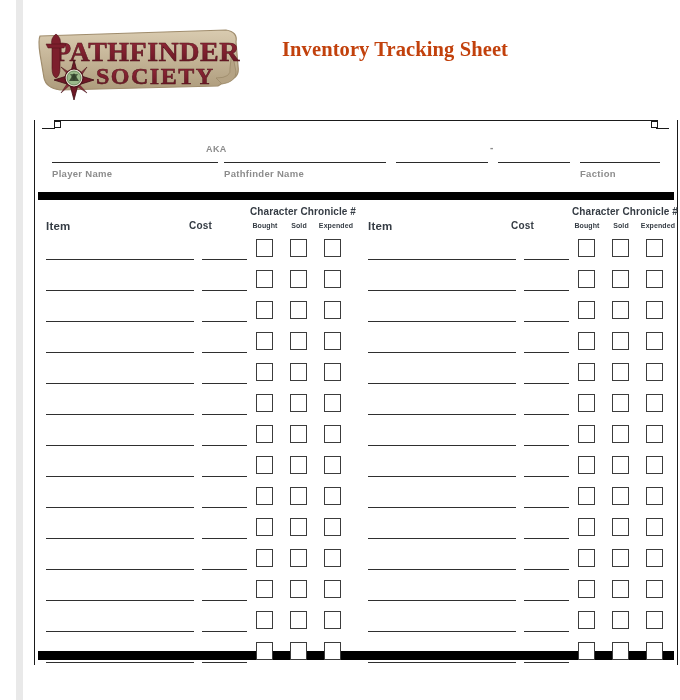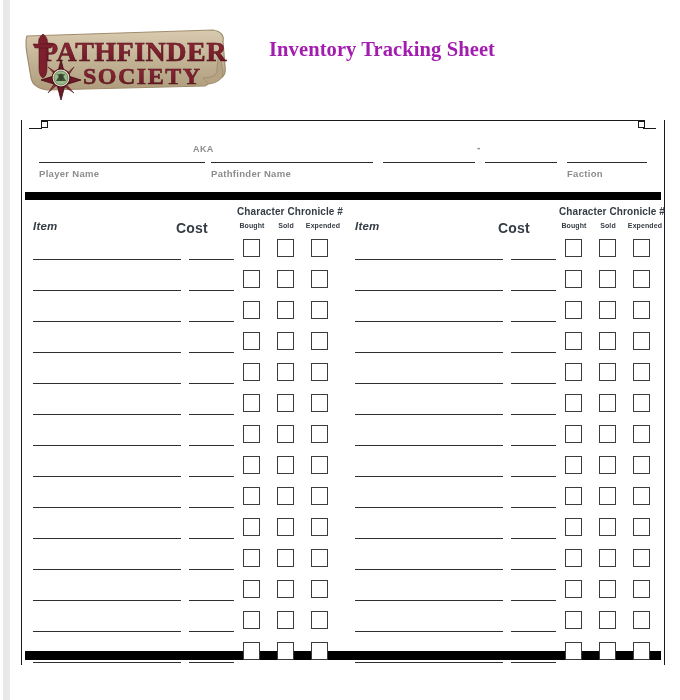--- a/index.html
+++ b/index.html
@@ -9,21 +9,21 @@
   }
   body {
     width: 680px;
     height: 700px;
     position: relative;
     font-family: "Liberation Sans", sans-serif;
     overflow: hidden;
   }
   #sheet {
     position: absolute;
-    left: 3px; top: 0;
+    left: 16px; top: 0;
     width: 580px;
     height: 700px;
     background: #ffffff;
   }
   .edge-strip {
     position: absolute;
     left: 0; top: 0;
     width: 7px;
     height: 700px;
     background: #e9e9e9;
@@ -48,21 +48,21 @@
 
   
   .doc-title {
     position: absolute;
     left: 266px;
     top: 38px;
     width: 290px;
     font-family: "Liberation Serif", serif;
     font-weight: bold;
     font-size: 20.5px;
-    color: #a21caf;
+    color: #c2410c;
     letter-spacing: 0.1px;
     white-space: nowrap;
   }
 
   
   .tracking-wrap {
     position: absolute;
     left: 553px;
     top: 46px;
     width: 115px;
@@ -204,26 +204,25 @@
   .half-left { left: 0; }
   .half-right { left: 322px; }
 
   .col-item {
     position: absolute;
     left: 12px; top: 20px;
     font-size: 11.5px;
     font-weight: bold;
     color: #353c44;
     letter-spacing: 0.2px;
-    font-style: italic;
   }
   .col-cost {
     position: absolute;
     left: 155px; top: 20px;
-    font-size: 14px;
+    font-size: 10px;
     font-weight: bold;
     color: #353c44;
     letter-spacing: 0.2px;
   }
   .col-chronicle {
     position: absolute;
     left: 216px; top: 6px;
     width: 106px;
     text-align: right;
     font-size: 10px;

